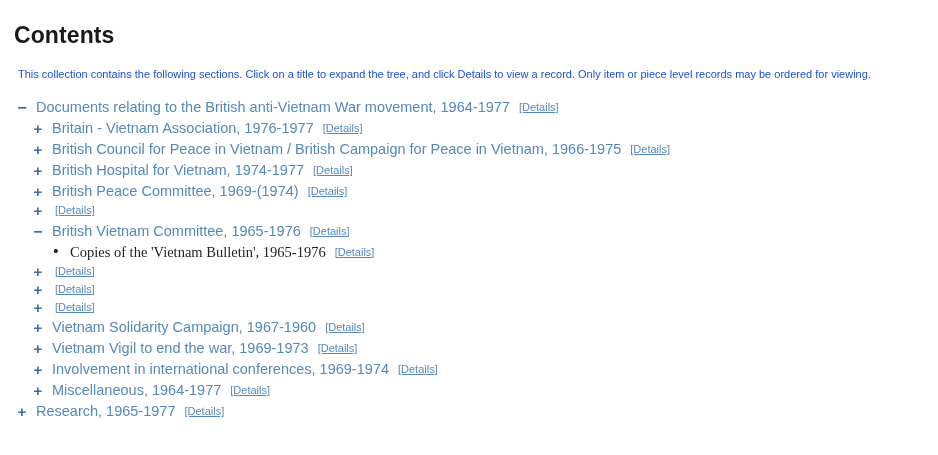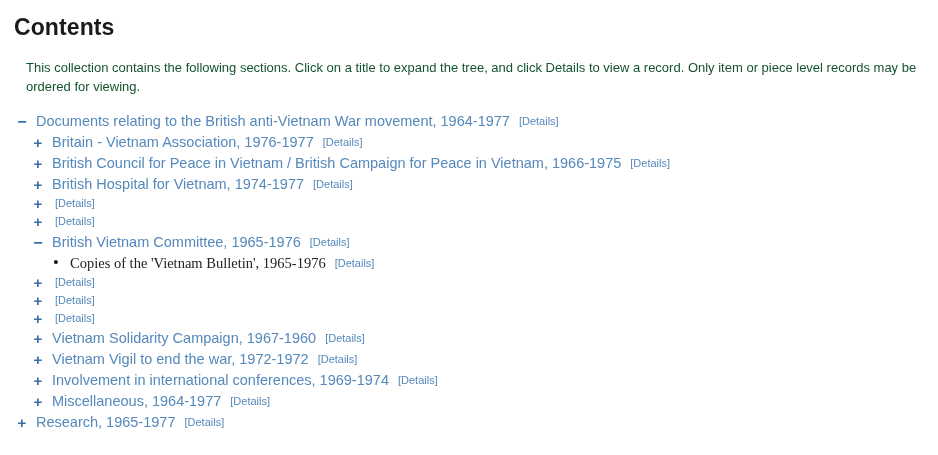--- a/index.html
+++ b/index.html
@@ -8,35 +8,35 @@
     background: #ffffff;
   }
   body {
     width: 938px;
     height: 455px;
     font-family: "Liberation Sans", sans-serif;
     color: #222222;
     overflow: hidden;
   }
   .page {
-    padding: 10px 14px 0 14px;
+    padding: 18px 14px 0 14px;
     box-sizing: border-box;
   }
   .page-title {
     font-size: 23px;
     font-weight: bold;
     color: #1a1a1a;
     margin: 4px 0 18px 0;
     letter-spacing: 0.1px;
   }
   .intro {
-    font-size: 13px;
+    font-size: 11px;
     line-height: 1.45;
-    color: #14532d;
-    margin: 0 0 14px 12px;
+    color: #1d4ed8;
+    margin: 0 0 14px 4px;
     max-width: 915px;
   }
   .tree {
     font-size: 14.5px;
     line-height: 1.38;
   }
   .node {
     display: flex;
     align-items: baseline;
     white-space: nowrap;
@@ -73,20 +73,21 @@
     color: #5588bb;
     margin-left: 6px;
   }
   .node-title.plain {
     color: #222222;
     font-family: Liberation Serif, serif;
   }
   .details {
     color: #5588bb;
     font-size: 11px;
+    text-decoration: underline;
     margin-left: 9px;
     position: relative;
     top: -1px;
     cursor: pointer;
   }
   
   .lvl0 { margin-left: 0px; }
   .lvl1 { margin-left: 16px; }
   .lvl2 { margin-left: 34px; }
 </style>
@@ -112,20 +113,21 @@
         <span class="node-title">British Council for Peace in Vietnam / British Campaign for Peace in Vietnam, 1966-1975</span>
         <span class="details">[Details]</span>
       </div>
       <div class="node lvl1">
         <span class="toggle plus">+</span>
         <span class="node-title">British Hospital for Vietnam, 1974-1977</span>
         <span class="details">[Details]</span>
       </div>
       <div class="node lvl1">
         <span class="toggle plus">+</span>
+        <span class="node-title">British Peace Committee, 1969-(1974)</span>
         <span class="details">[Details]</span>
       </div>
       <div class="node lvl1">
         <span class="toggle plus">+</span>
         <span class="details">[Details]</span>
       </div>
       <div class="node lvl1">
         <span class="toggle minus">−</span>
         <span class="node-title">British Vietnam Committee, 1965-1976</span>
         <span class="details">[Details]</span>
@@ -147,21 +149,21 @@
         <span class="toggle plus">+</span>
         <span class="details">[Details]</span>
       </div>
       <div class="node lvl1">
         <span class="toggle plus">+</span>
         <span class="node-title">Vietnam Solidarity Campaign, 1967-1960</span>
         <span class="details">[Details]</span>
       </div>
       <div class="node lvl1">
         <span class="toggle plus">+</span>
-        <span class="node-title">Vietnam Vigil to end the war, 1972-1972</span>
+        <span class="node-title">Vietnam Vigil to end the war, 1969-1973</span>
         <span class="details">[Details]</span>
       </div>
       <div class="node lvl1">
         <span class="toggle plus">+</span>
         <span class="node-title">Involvement in international conferences, 1969-1974</span>
         <span class="details">[Details]</span>
       </div>
       <div class="node lvl1">
         <span class="toggle plus">+</span>
         <span class="node-title">Miscellaneous, 1964-1977</span>

